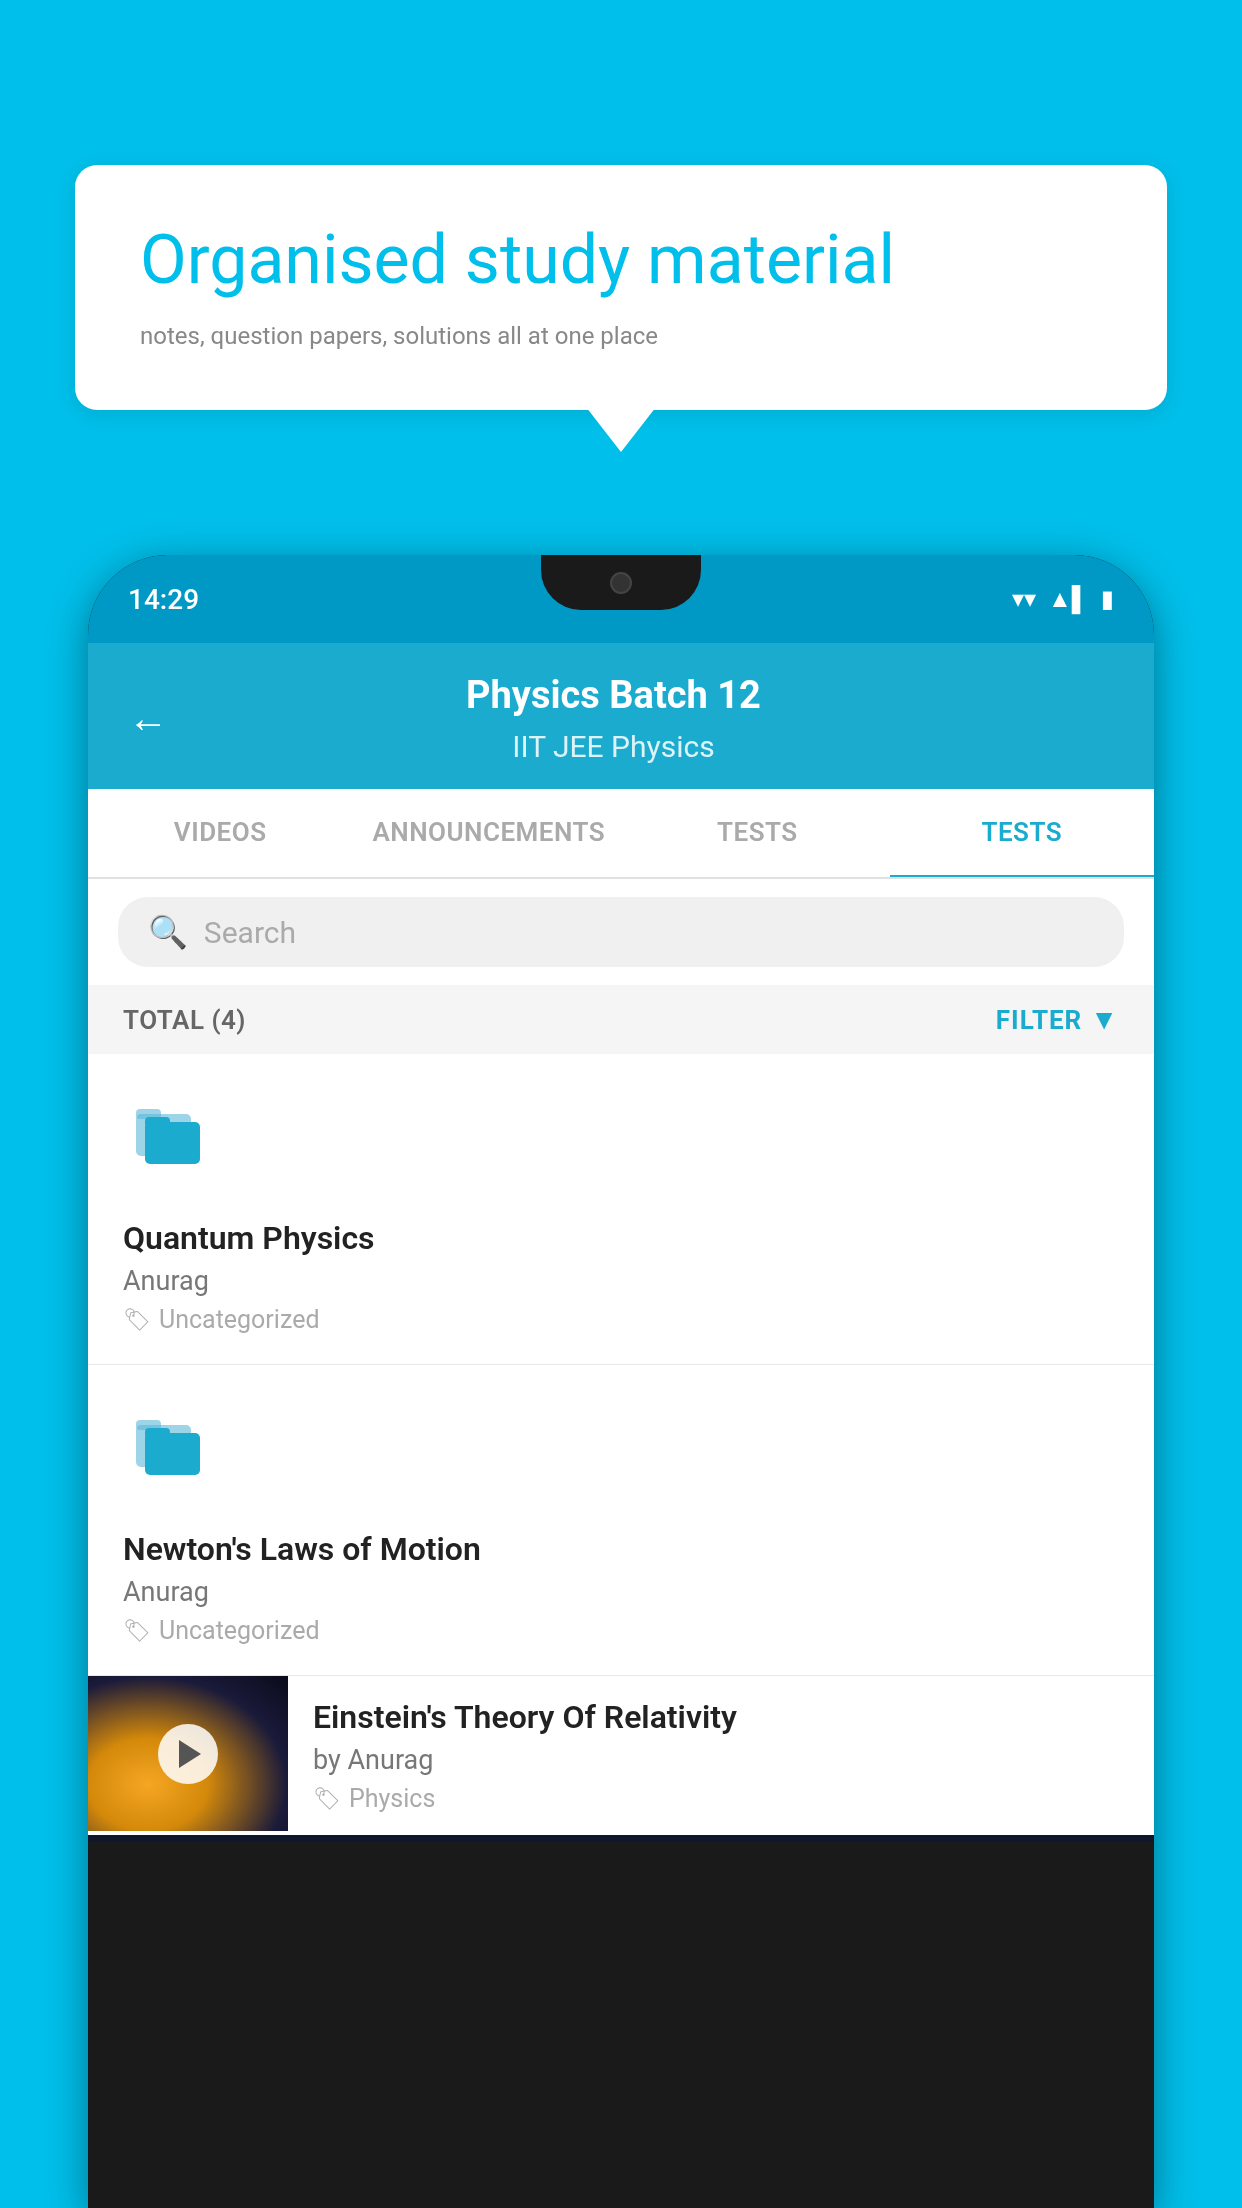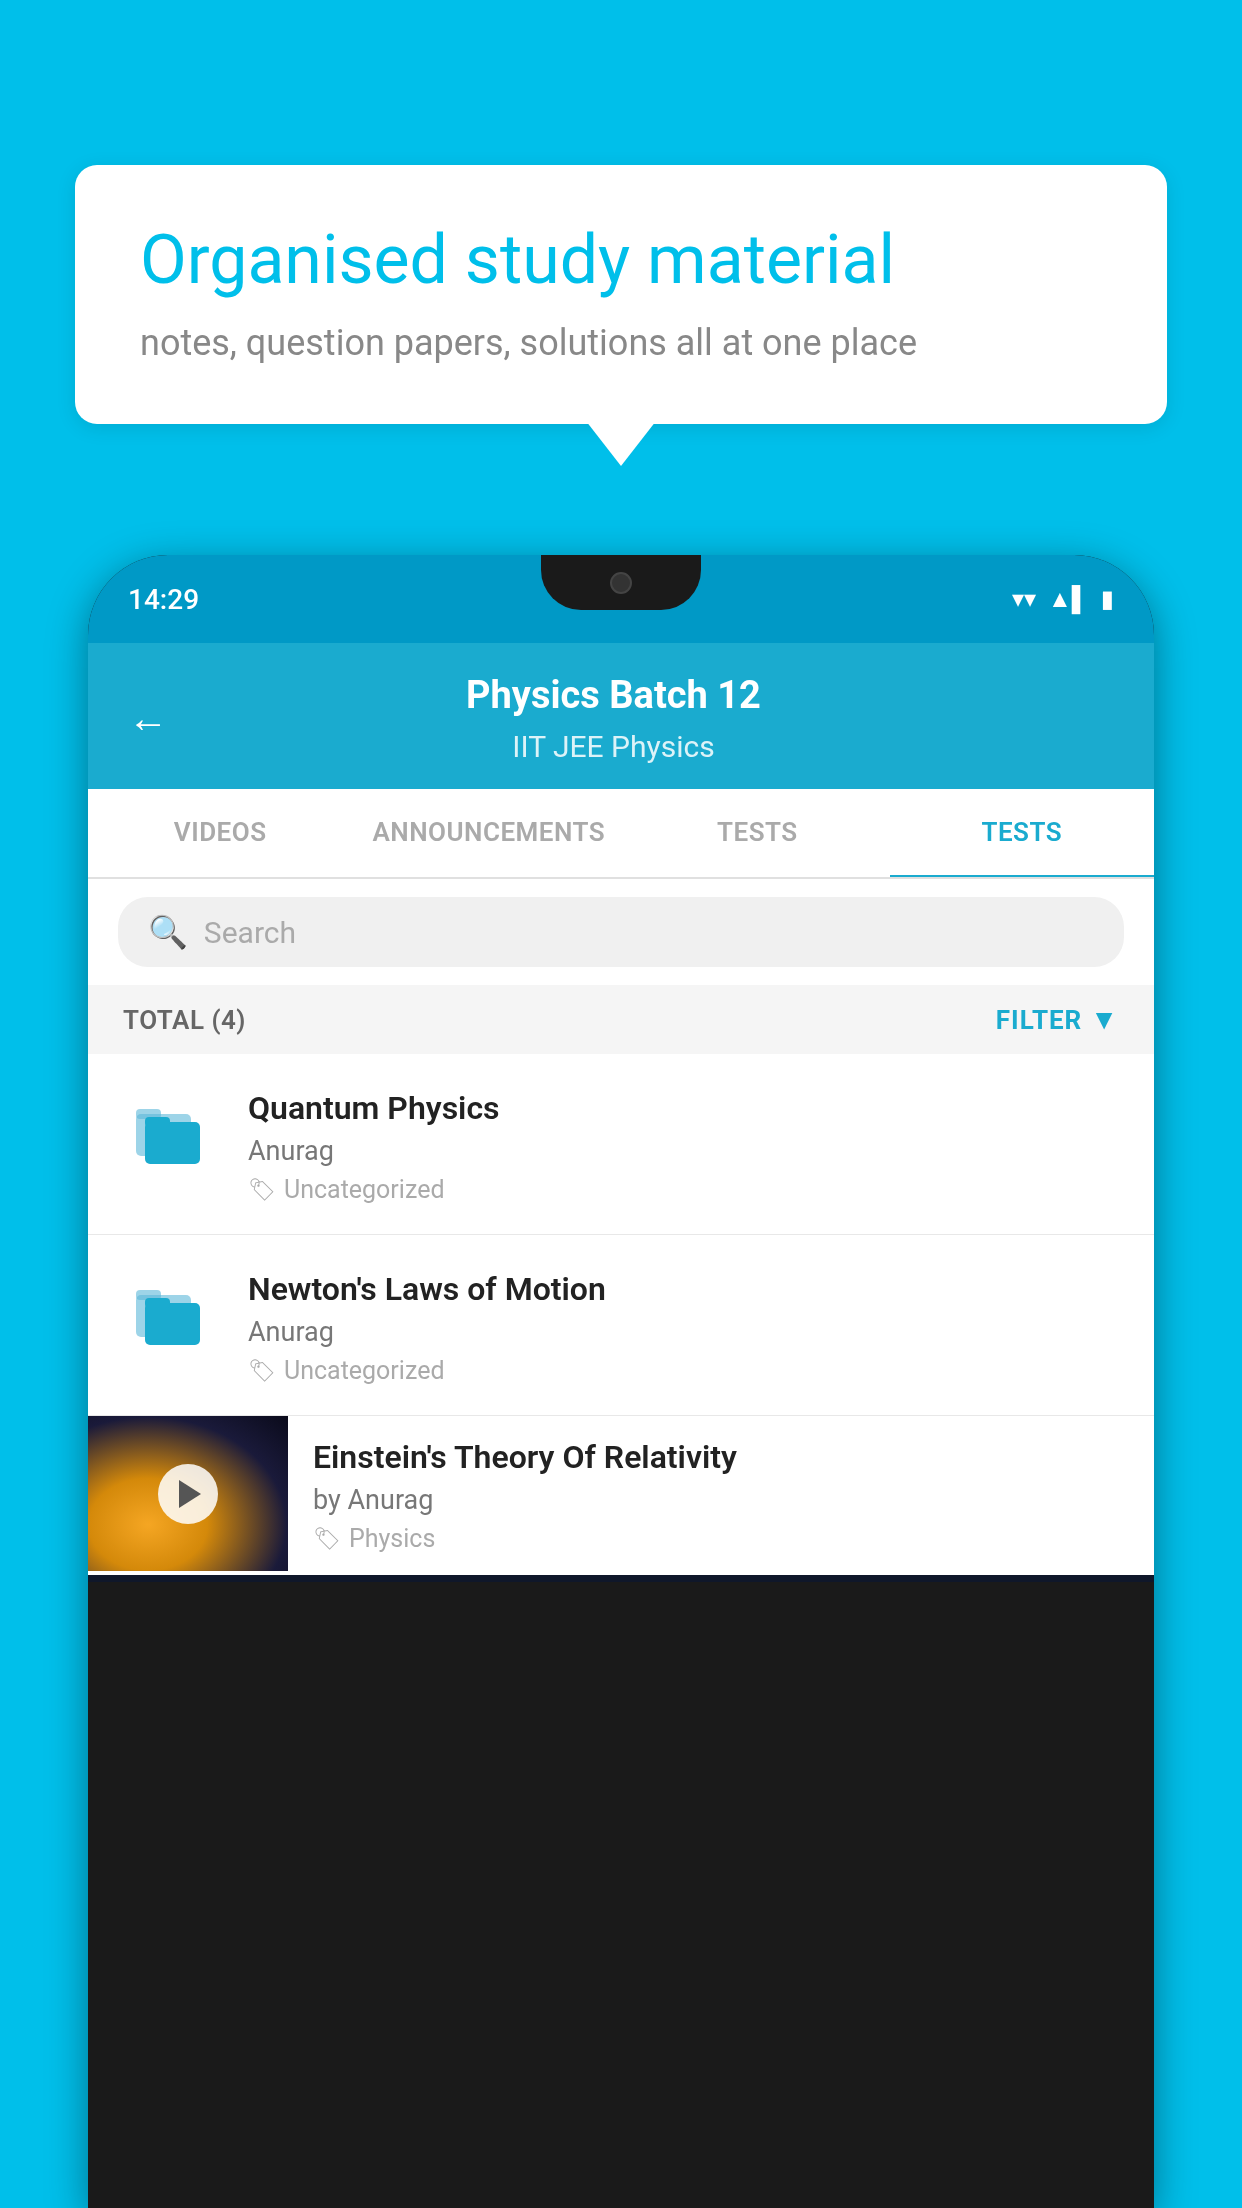--- a/index.html
+++ b/index.html
@@ -39,21 +39,21 @@
     }
     .bubble-title {
       color: #00BFEA;
       font-size: 68px;
       font-weight: 400;
       line-height: 1.2;
       margin-bottom: 20px;
     }
     .bubble-subtitle {
       color: #888;
-      font-size: 36px;
+      font-size: 24px;
       font-weight: 400;
     }
 
     
     .phone-frame {
       position: absolute;
       top: 555px;
       left: 88px;
       right: 88px;
       bottom: 0;
@@ -214,20 +214,21 @@
     
     .video-list {
       background: white;
     }
     .video-item {
       padding: 30px 35px;
       display: flex;
       align-items: flex-start;
       gap: 30px;
       border-bottom: 1px solid #e8e8e8;
+      flex-direction: column;
     }
     .video-item-icon {
       width: 95px;
       height: 100px;
       flex-shrink: 0;
       display: flex;
       align-items: center;
       justify-content: center;
     }
     .folder-icon-svg {

